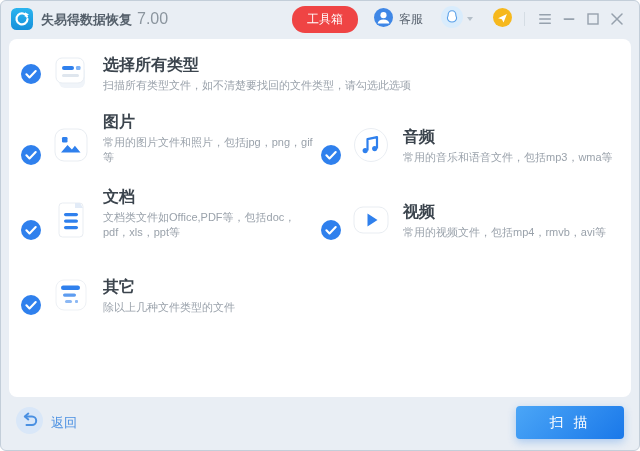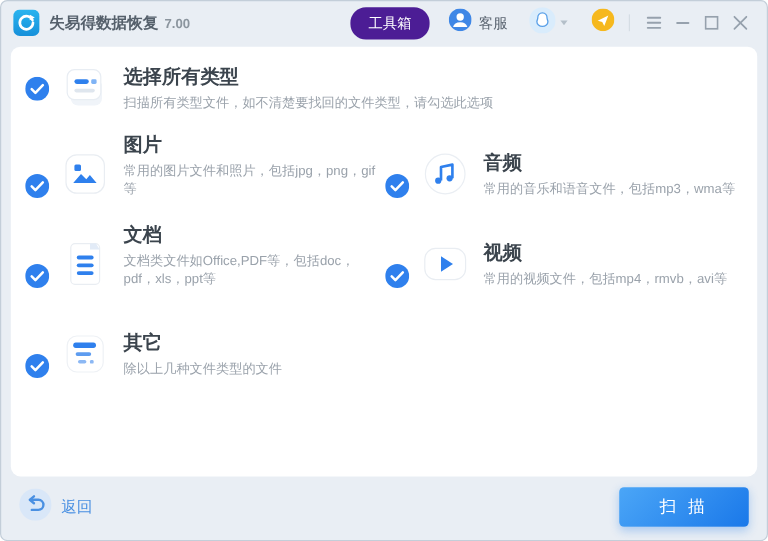--- a/index.html
+++ b/index.html
@@ -15,24 +15,24 @@
     border-radius:6px;
     overflow:hidden;
   }
   
   .titlebar {
     height:36px; display:flex; align-items:center;
     padding:0 10px;
   }
   .app-logo { width:22px; height:22px; flex:0 0 auto; }
   .app-title { font-size:13px; color:#55606b; font-weight:bold; margin-left:8px; }
-  .app-version { font-size:11px; color:#8b959e; margin-left:5px; font-weight:bold; }
+  .app-version { font-size:16px; color:#8b959e; margin-left:5px; font-weight:normal; }
   .tb-spacer { flex:1; }
   .toolbox-btn {
-    background:#4c1d95; color:#fff; border:none; border-radius:13px;
+    background:#ef4444; color:#fff; border:none; border-radius:13px;
     font-size:12px; padding:5px 15px; margin-right:16px; cursor:pointer;
     font-family:inherit;
   }
   .support { display:flex; align-items:center; margin-right:18px; cursor:pointer; }
   .support-label { font-size:12px; color:#5a6470; margin-left:6px; }
   .qq-wrap { display:flex; align-items:center; margin-right:20px; cursor:pointer; }
   .qq-caret {
     width:0; height:0; margin-left:4px;
     border-left:3px solid transparent; border-right:3px solid transparent;
     border-top:4px solid #b4bfc9;

